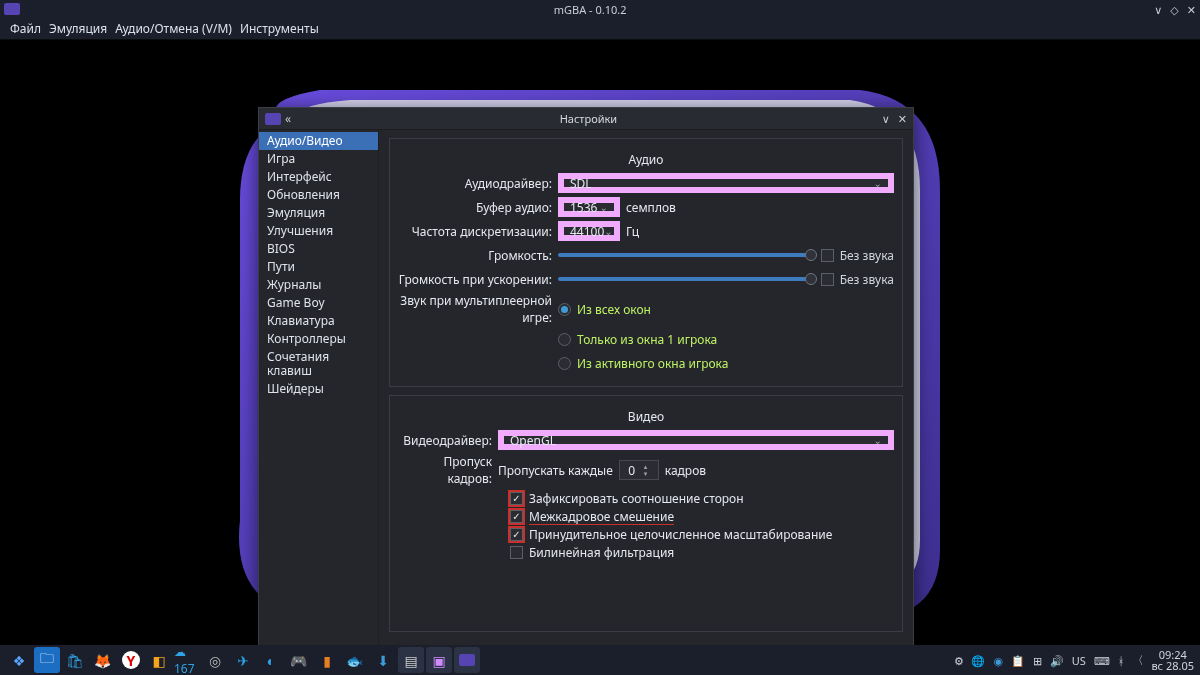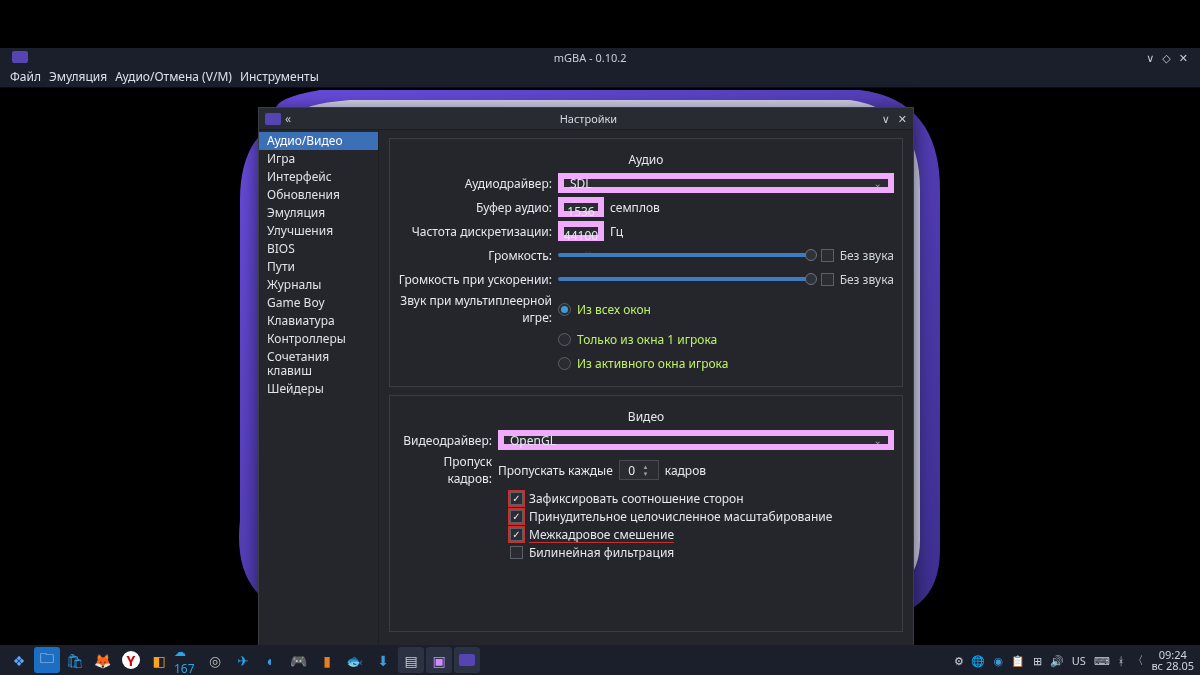--- a/index.html
+++ b/index.html
@@ -3,21 +3,21 @@
 <meta charset="utf-8">
 <style>
 * { margin: 0; padding: 0; box-sizing: border-box; font-family: "Segoe UI", "Noto Sans", sans-serif; }
 body { width: 1200px; height: 675px; background: #000; overflow: hidden; position: relative; color: #e5e5e5; font-size: 12px; }
 
 
 .bg-shape { position: absolute; left: 200px; top: 80px; width: 780px; height: 560px; z-index: 0; }
 .bg-shape svg { width: 100%; height: 100%; }
 
 
-.titlebar { position: relative; z-index: 2; height: 18px; background: #1a1f2b; display: flex; align-items: center; padding: 0 12px; margin-top: 48px; }
+.titlebar { position: relative; z-index: 2; height: 18px; background: #1a1f2b; display: flex; align-items: center; padding: 0 4px; }
 .titlebar .app-icon { width: 16px; height: 12px; background: #5744b3; border-radius: 2px; margin-right: 6px; position: relative; }
 .titlebar .title { flex: 1; text-align: center; font-size: 11px; color: #c8cdd6; }
 .titlebar .win-controls { display: flex; gap: 8px; color: #c8cdd6; font-size: 11px; }
 .titlebar .win-controls span { cursor: pointer; }
 
 
 .menubar { position: relative; z-index: 2; height: 22px; background: #1a1f2b; display: flex; align-items: center; gap: 8px; padding: 0 10px; border-bottom: 1px solid #0b0d12; }
 .menubar span { font-size: 12px; color: #dbe1ec; cursor: pointer; }
 
 
@@ -36,21 +36,21 @@
 
 .settings-pane { flex: 1; padding: 8px 10px 8px 0; display: flex; flex-direction: column; gap: 8px; }
 .section-title { text-align: center; font-size: 12px; color: #e5e8ee; padding: 6px 0 2px; }
 .section { border: 1px solid #3a3d44; margin-left: 10px; padding: 6px 8px 10px 8px; }
 .row { display: flex; align-items: center; min-height: 22px; margin: 2px 0; }
 .row .lbl { width: 160px; text-align: right; padding-right: 6px; font-size: 12px; color: #e5e8ee; }
 .row .ctrl { flex: 1; display: flex; align-items: center; gap: 6px; }
 
 .combo { background: #2a2c32; border: 6px solid #f0abfc; height: 20px; display: flex; align-items: center; padding: 0 6px; font-size: 12px; color: #e5e8ee; position: relative; }
 .combo .chev { margin-left: auto; color: #9aa0aa; font-size: 10px; }
-.combo.sm { width: 46px; flex-direction: column; }
+.combo.sm { width: 62px; }
 .combo.full { flex: 1; }
 
 .unit { font-size: 12px; color: #e5e8ee; }
 .slider { flex: 1; height: 4px; background: linear-gradient(to right,#3f7bbf 0%, #3f7bbf 100%); border-radius: 2px; position: relative; margin-right: 4px; }
 .slider .thumb { position: absolute; right: -6px; top: -4px; width: 12px; height: 12px; border: 1px solid #6d7482; border-radius: 50%; background: #2f3239; }
 .chk { width: 13px; height: 13px; border: 1px solid #5a5f68; background: #2a2c32; display: inline-flex; align-items: center; justify-content: center; font-size: 10px; color: #e5e8ee; cursor: pointer; }
 .chk.on::after { content: "✓"; }
 .mutelbl { font-size: 12px; color: #cfd4dc; }
 
 .radio { width: 13px; height: 13px; border: 1px solid #5a5f68; border-radius: 50%; background: #2a2c32; display: inline-flex; align-items: center; justify-content: center; cursor: pointer; }
@@ -251,27 +251,27 @@
                 </div>
             </div>
             <span class="unit">кадров</span>
           </div>
         </div>
 
         <div class="check-row hl">
           <span class="chk on"></span>
           <span class="lblc">Зафиксировать соотношение сторон</span>
         </div>
+        <div class="check-row hl under">
+          <span class="chk on"></span>
+          <span class="lblc">Межкадровое смешение</span>
+        </div>
         <div class="check-row hl">
           <span class="chk on"></span>
           <span class="lblc">Принудительное целочисленное масштабирование</span>
-        </div>
-        <div class="check-row hl under">
-          <span class="chk on"></span>
-          <span class="lblc">Межкадровое смешение</span>
         </div>
         <div class="check-row">
           <span class="chk"></span>
           <span class="lblc">Билинейная фильтрация</span>
         </div>
       </div>
 
       <div class="button-row">
         <div class="btn ok">
             <span class="ic">✓</span>

